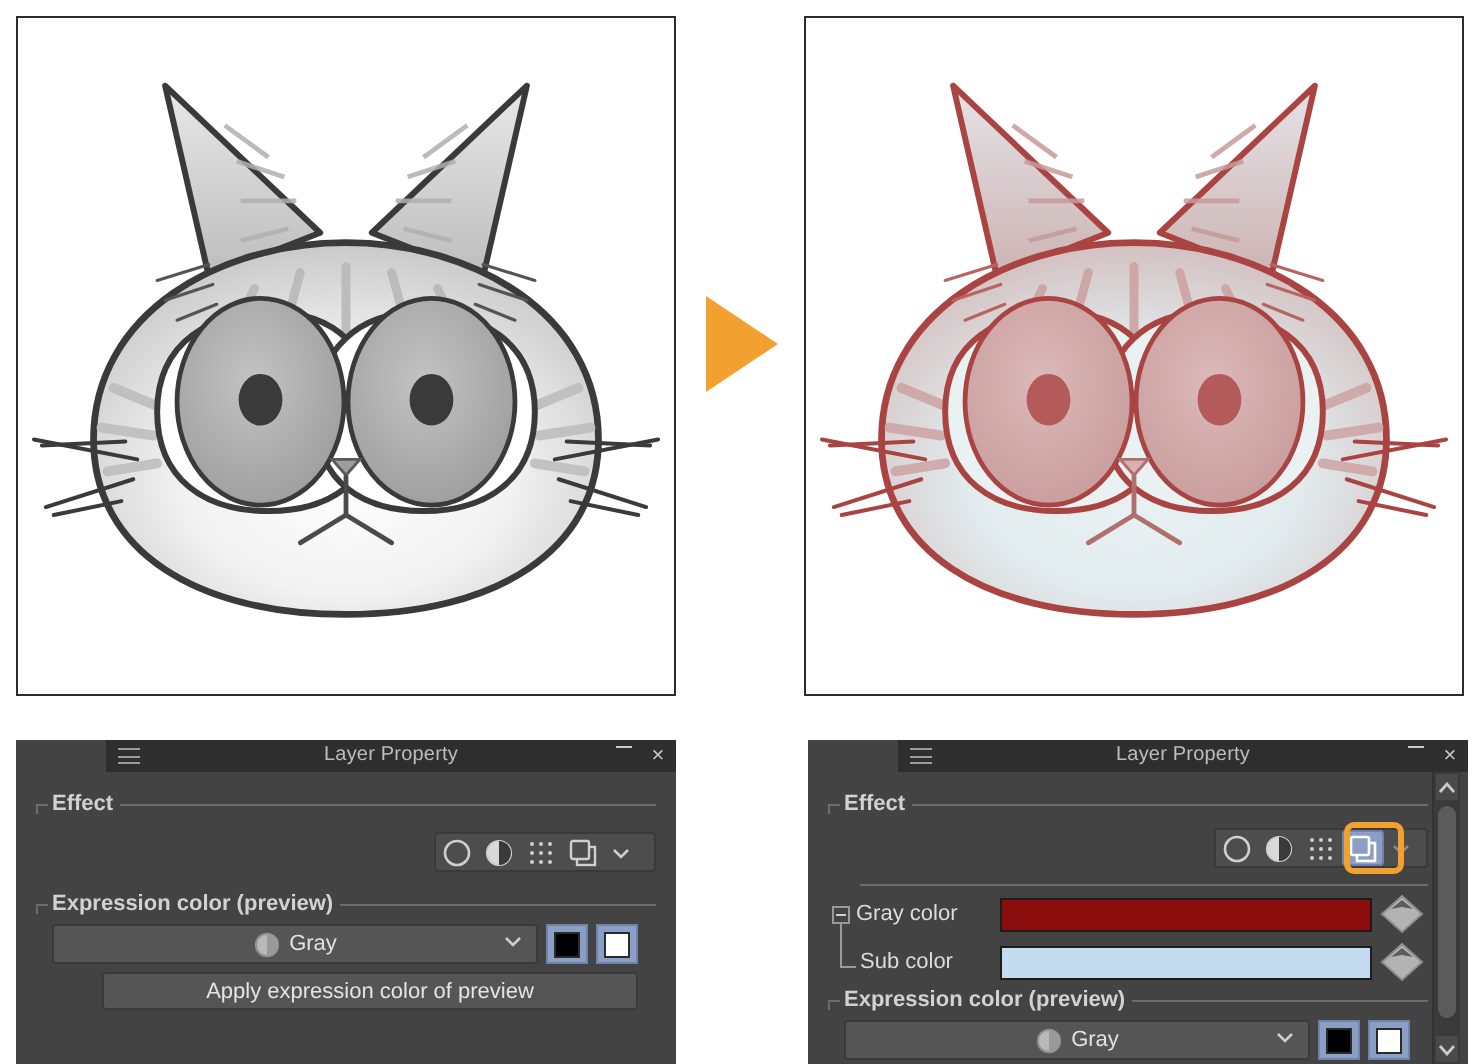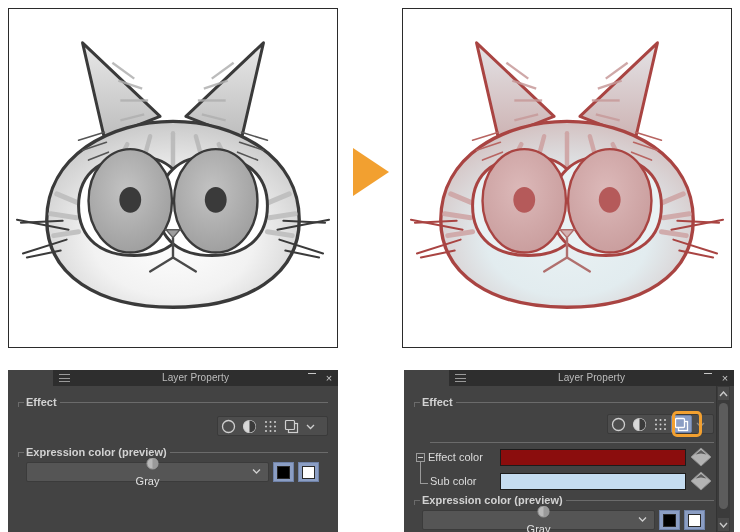--- a/index.html
+++ b/index.html
@@ -166,21 +166,21 @@
   
   .combo {
     position: absolute;
     background: #555555;
     border: 1px solid #3b3b3b;
     border-radius: 2px;
     box-sizing: border-box;
     display: flex; align-items: center; justify-content: center;
     font-size: 11px; color: #e2e2e2;
   }
-  .combo .cb-inner { display:flex; align-items:flex-end; gap:5px;flex-direction:column; }
+  .combo .cb-inner { display:flex; align-items:flex-start; gap:5px; }
   .combo .cb-caret {
     position:absolute; right: 6px; top: 50%; transform: translateY(-50%);
   }
   .swatch-btn {
     position: absolute;
     background: #8b9ec4;
     border: 1px solid #6f82a8;
     box-sizing: border-box;
     display:flex; align-items:center; justify-content:center;
   }
@@ -497,20 +497,23 @@
         </span>
       </div>
 
       <div class="swatch-btn" style="left:265px; top:76px; width:21px; height:20px;">
         <span style="background:#000000"></span>
       </div>
       <div class="swatch-btn" style="left:290px; top:76px; width:21px; height:20px;">
         <span style="background:#ffffff"></span>
       </div>
 
+      <div class="wide-btn" style="left:43px; top:100px; width:268px; height:19px;">
+        <span>Apply expression color of preview</span>
+      </div>
 
     </div>
   </div>
 
   <div class="panel" style="left:404px; top:370px; width:330px; height:162px;">
     <div class="titlebar">
       <div class="hamburger">
         <i></i>
           <i></i>
           <i></i>
@@ -571,21 +574,21 @@
       </div>
 
       <div class="sel-ring" style="left:268px; top:25px; width:30px; height:26px;"></div>
 
       <div class="hr" style="left:26px; top:56px; width:284px;"></div>
 
       <div class="tree-box" style="left:12px; top:67px;"></div>
       <div class="tree-v" style="left:16px; top:76px; height:22px;"></div>
       <div class="tree-h" style="left:16px; top:97px; width:8px;"></div>
 
-      <div class="lbl" style="left:24px; top:65px;">Effect color</div>
+      <div class="lbl" style="left:24px; top:65px;">Gray color</div>
       <div class="lbl" style="left:26px; top:89px;">Sub color</div>
 
       <div class="color-field" style="left:96px; top:63px; width:186px; height:17px; background:#8b0d0d;"></div>
       <div class="color-field" style="left:96px; top:87px; width:186px; height:17px; background:#c5dcf0;"></div>
 
       <div class="diamond-btn" style="left:286px; top:61px;">
         <svg width="22" height="20" viewBox="0 0 22 20">
           <path d="M11 1 L21 10 L11 19 L1 10 Z" fill="#b3b3b3" stroke="#8e8e8e" stroke-width="1"></path>
           <path d="M5.5 7.5 L11 3 L16.5 7.5 L11 6.5 Z" fill="#5c5c5c"></path>
         </svg>

